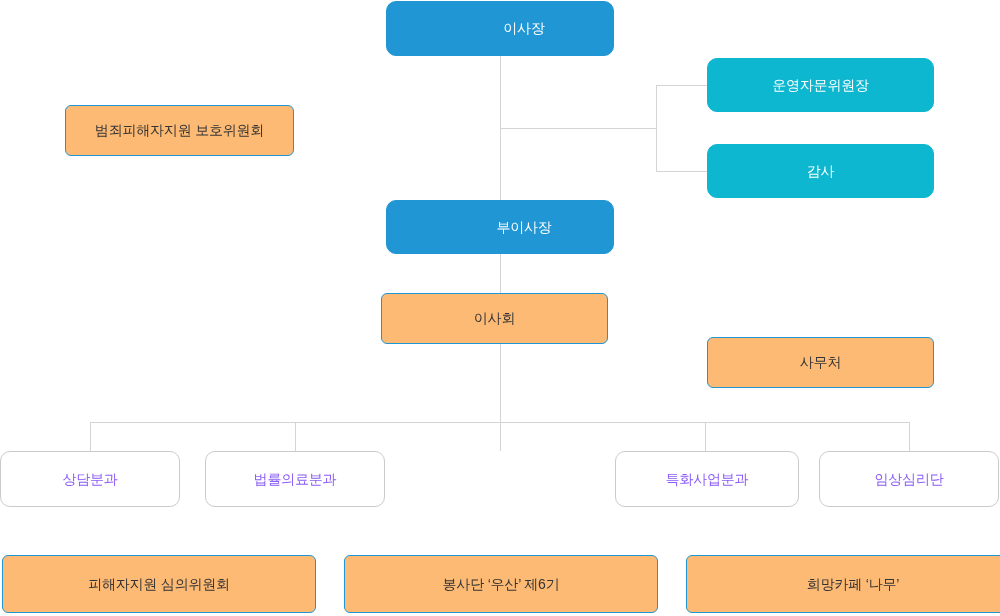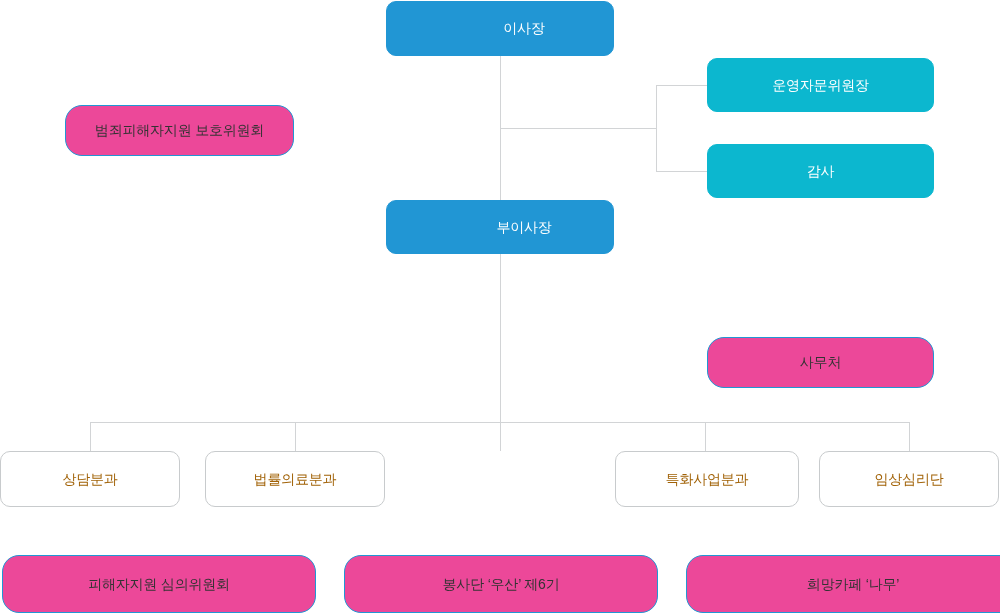--- a/index.html
+++ b/index.html
@@ -49,29 +49,29 @@
     border-radius: 10px;
     padding-left: 48px;
   }
   .node.filled-teal {
     background: #0cb7cf;
     color: #ffffff;
     border: 1px solid #0cb7cf;
     border-radius: 10px;
   }
   .node.outline-blue {
-    background: #ec4899;
+    background: #fdba74;
     color: #333333;
     border: 1.5px solid #2196d4;
-    border-radius: 17px;
+    border-radius: 6px;
     align-items: center;
   }
   .node.outline-gray {
     background: #ffffff;
-    color: #a16207;
+    color: #8b5cf6;
     border: 1px solid #c8cbcd;
     border-radius: 10px;
   }
 </style>
 </head>
 <body>
 
 <div id="chart">
 
   <div class="line line-v" style="left:500px; top:56px; height:144px;"></div>
@@ -107,20 +107,23 @@
   </div>
 
   <div class="node outline-blue" style="left:65px; top:105px; width:229px; height:51px;">
     <span>범죄피해자지원 보호위원회</span>
   </div>
 
   <div class="node filled-blue" style="left:386px; top:200px; width:228px; height:54px;">
     <span>부이사장</span>
   </div>
 
+  <div class="node outline-blue" style="left:381px; top:293px; width:227px; height:51px;">
+    <span>이사회</span>
+  </div>
 
   <div class="node outline-blue" style="left:707px; top:337px; width:227px; height:51px;">
     <span>사무처</span>
   </div>
 
   <div class="node outline-gray" style="left:0px; top:451px; width:180px; height:56px;">
     <span>상담분과</span>
   </div>
   <div class="node outline-gray" style="left:205px; top:451px; width:180px; height:56px;">
     <span>법률의료분과</span>

